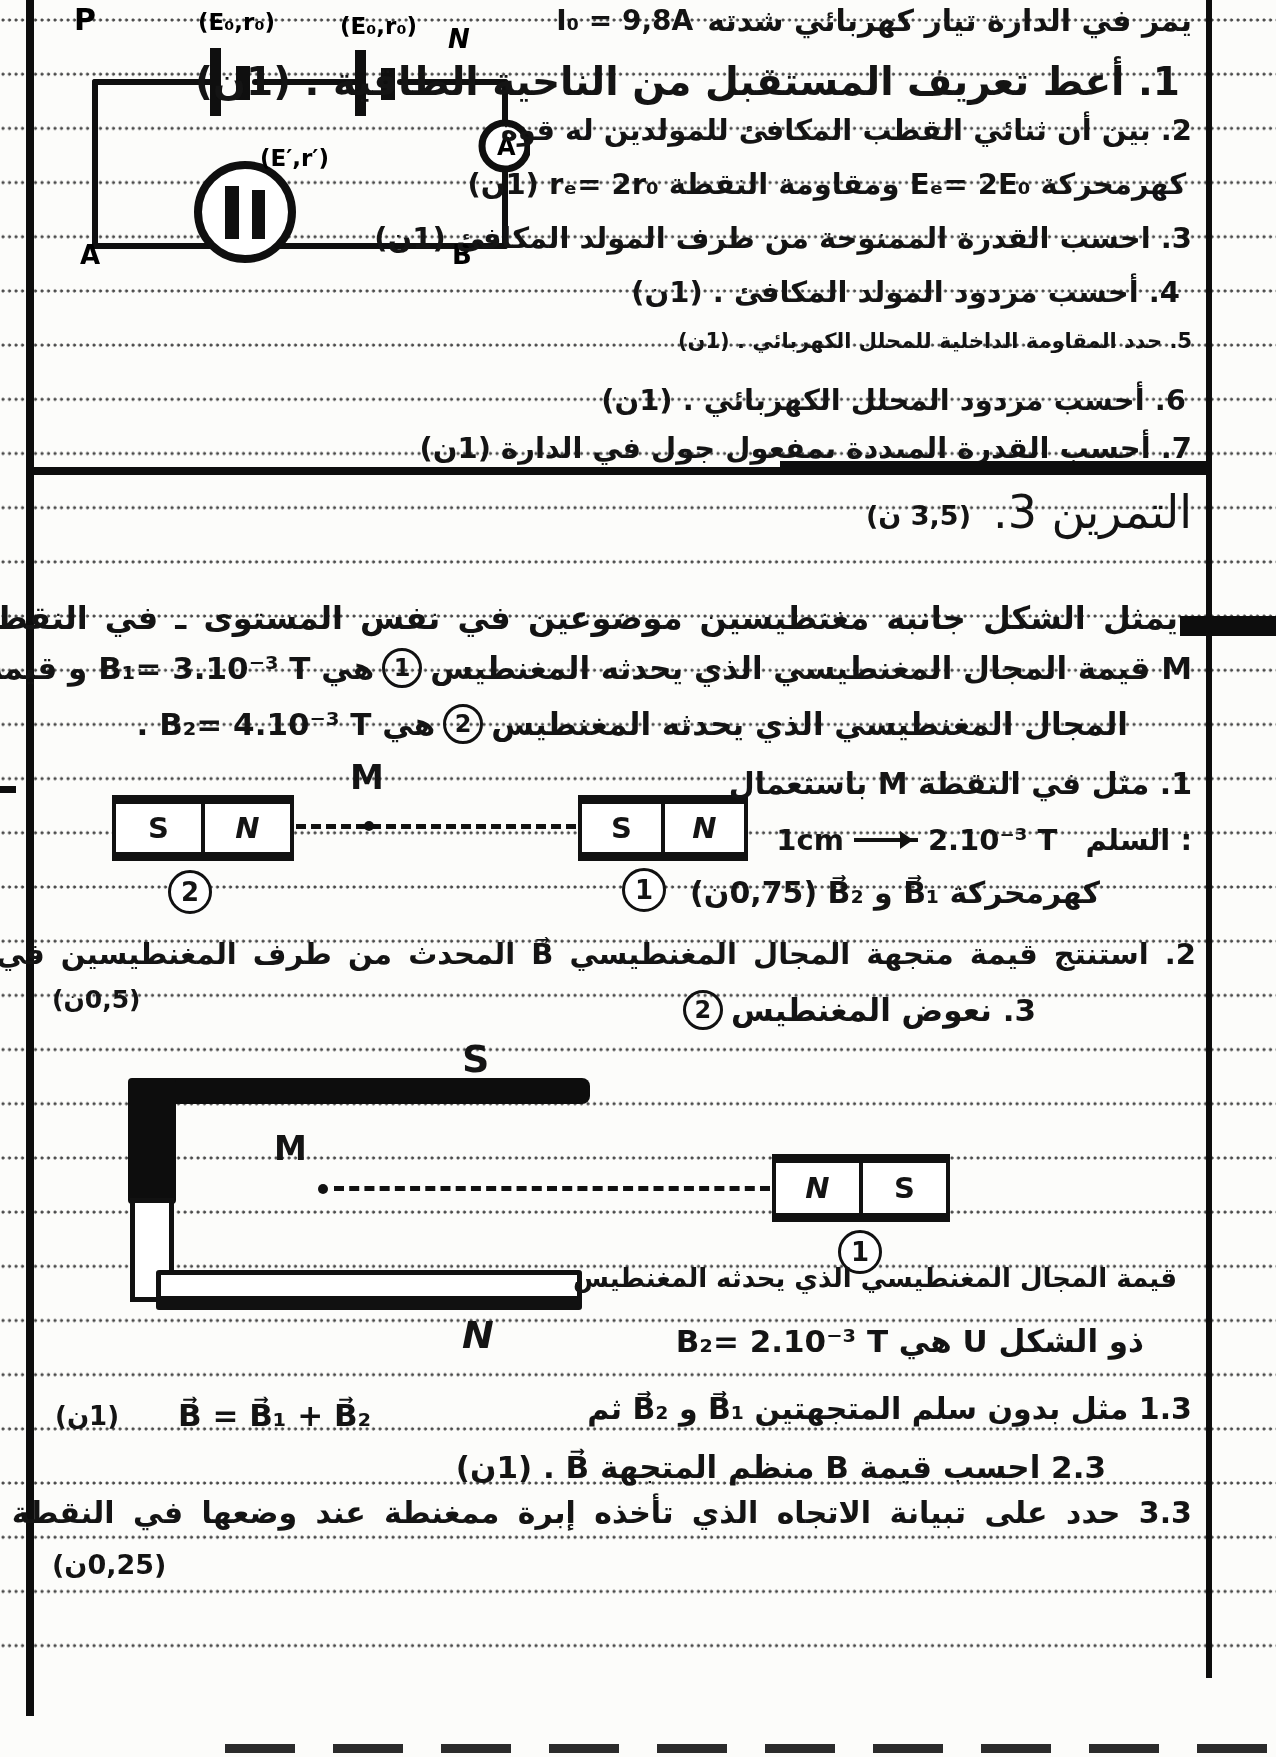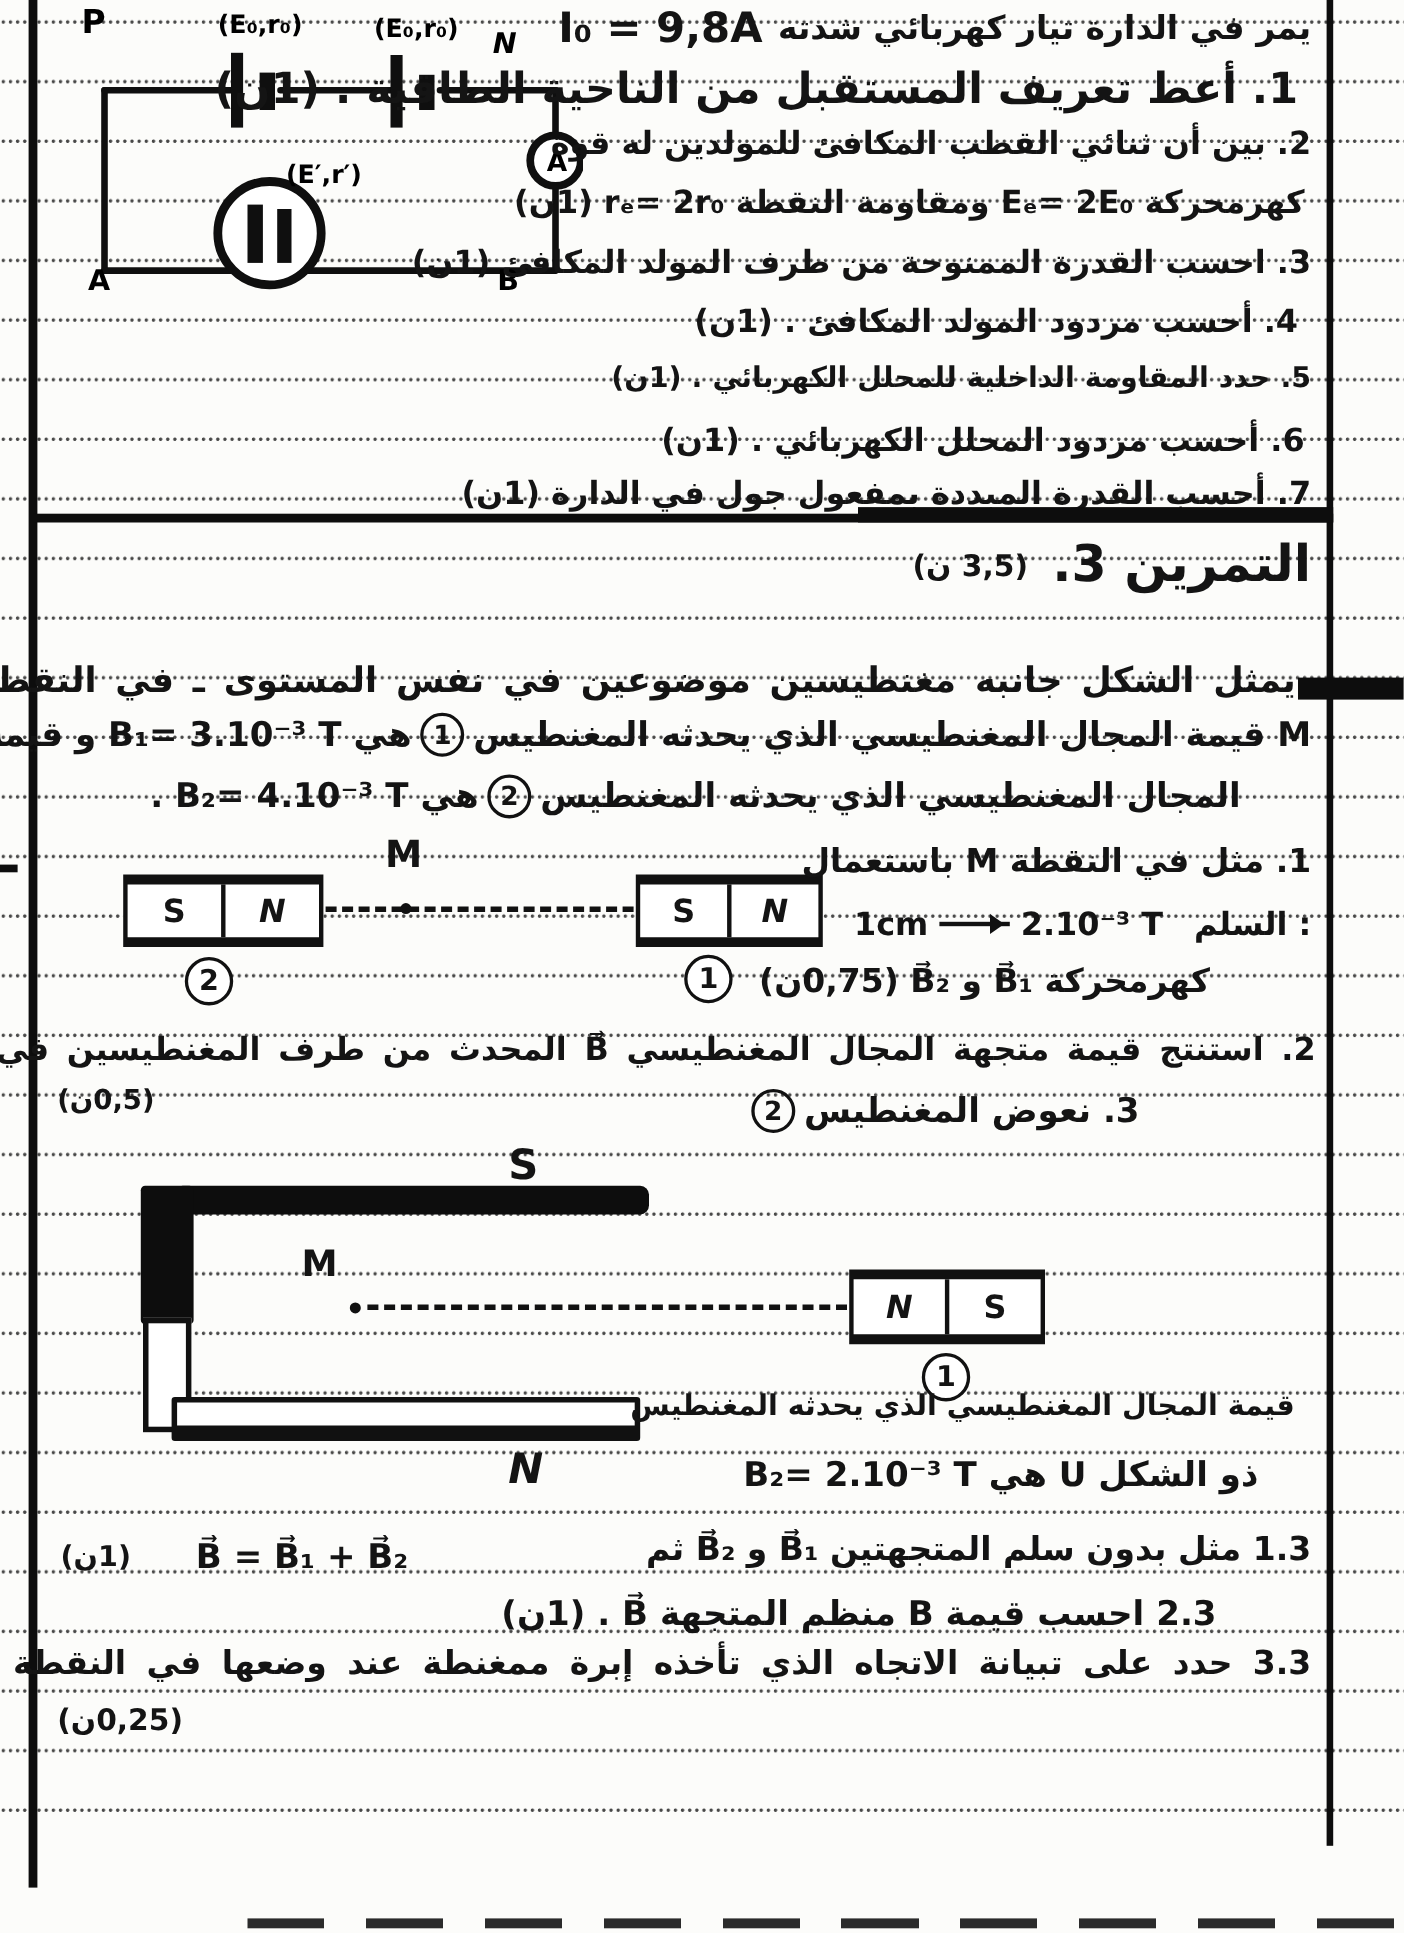--- a/index.html
+++ b/index.html
@@ -69,36 +69,36 @@
   <text x="290" y="30" font-size="23" font-weight="bold">(E₀,r₀)</text>
   <text x="398" y="44" font-size="26" font-weight="bold" font-style="italic">N</text>
   <text x="210" y="162" font-size="23" font-weight="bold">(E′,r′)</text>
   <text x="447" y="151" font-size="24" font-weight="bold">A</text>
   <text x="30" y="260" font-size="26" font-weight="bold">A</text>
   <text x="402" y="260" font-size="26" font-weight="bold">B</text>
 </svg>
 
 <div class="t row" style="top:2px;right:84px;font-size:30px;gap:14px">
   <span>يمر في الدارة تيار كهربائي شدته</span>
-  <span class="ltr" style="font-size:38px">I₀ = 9,8A</span>
+  <span class="ltr" style="font-size:28px">I₀ = 9,8A</span>
 </div>
 <div class="t" style="top:58px;right:96px;font-size:39px">1. أعط تعريف المستقبل من الناحية الطاقية .  (1ن)</div>
 <div class="t" style="top:112px;right:84px;font-size:29px">2. بين أن ثنائي القطب المكافئ للمولدين له قوة</div>
 <div class="t" style="top:166px;right:90px;font-size:29px">كهرمحركة  Eₑ= 2E₀  ومقاومة النقطة  rₑ= 2r₀  (1ن)</div>
 <div class="t" style="top:220px;right:84px;font-size:29px">3. احسب القدرة الممنوحة من طرف المولد المكافئ (1ن)</div>
 <div class="t" style="top:274px;right:96px;font-size:29px">4. أحسب مردود المولد المكافئ .  (1ن)</div>
-<div class="t" style="top:328px;right:84px;font-size:26px">5. حدد المقاومة الداخلية للمحلل الكهربائي . (1ن)</div>
+<div class="t" style="top:328px;right:84px;font-size:21px">5. حدد المقاومة الداخلية للمحلل الكهربائي . (1ن)</div>
 <div class="t" style="top:382px;right:90px;font-size:29px">6. أحسب مردود المحلل الكهربائي .  (1ن)</div>
 <div class="t" style="top:430px;right:84px;font-size:29px">7. أحسب القدرة المبددة بمفعول جول في الدارة (1ن)</div>
 
 <div class="bar" style="left:30px;top:467px;width:1182px;height:8px"></div>
 <div class="bar" style="left:780px;top:461px;width:432px;height:14px"></div>
 
 <div class="t row" style="top:484px;right:84px;gap:22px">
-  <span style="font-size:46px;font-weight:700">التمرين 3.</span>
+  <span style="font-size:46px;font-weight:400">التمرين 3.</span>
   <span style="font-size:27px;margin-top:6px">(3,5 ن)</span>
 </div>
 
 <div class="bar" style="left:1180px;top:616px;width:96px;height:20px"></div>
 
 <div class="t" style="top:598px;right:98px;font-size:32px;word-spacing:6px">يمثل الشكل جانبه مغنطيسين موضوعين في نفس المستوى ـ في النقطة</div>
 
 <div class="t row" style="top:648px;right:84px;font-size:31px">
   <span>M قيمة المجال المغنطيسي الذي يحدثه المغنطيس</span>
   <span class="circ-in">1</span>

